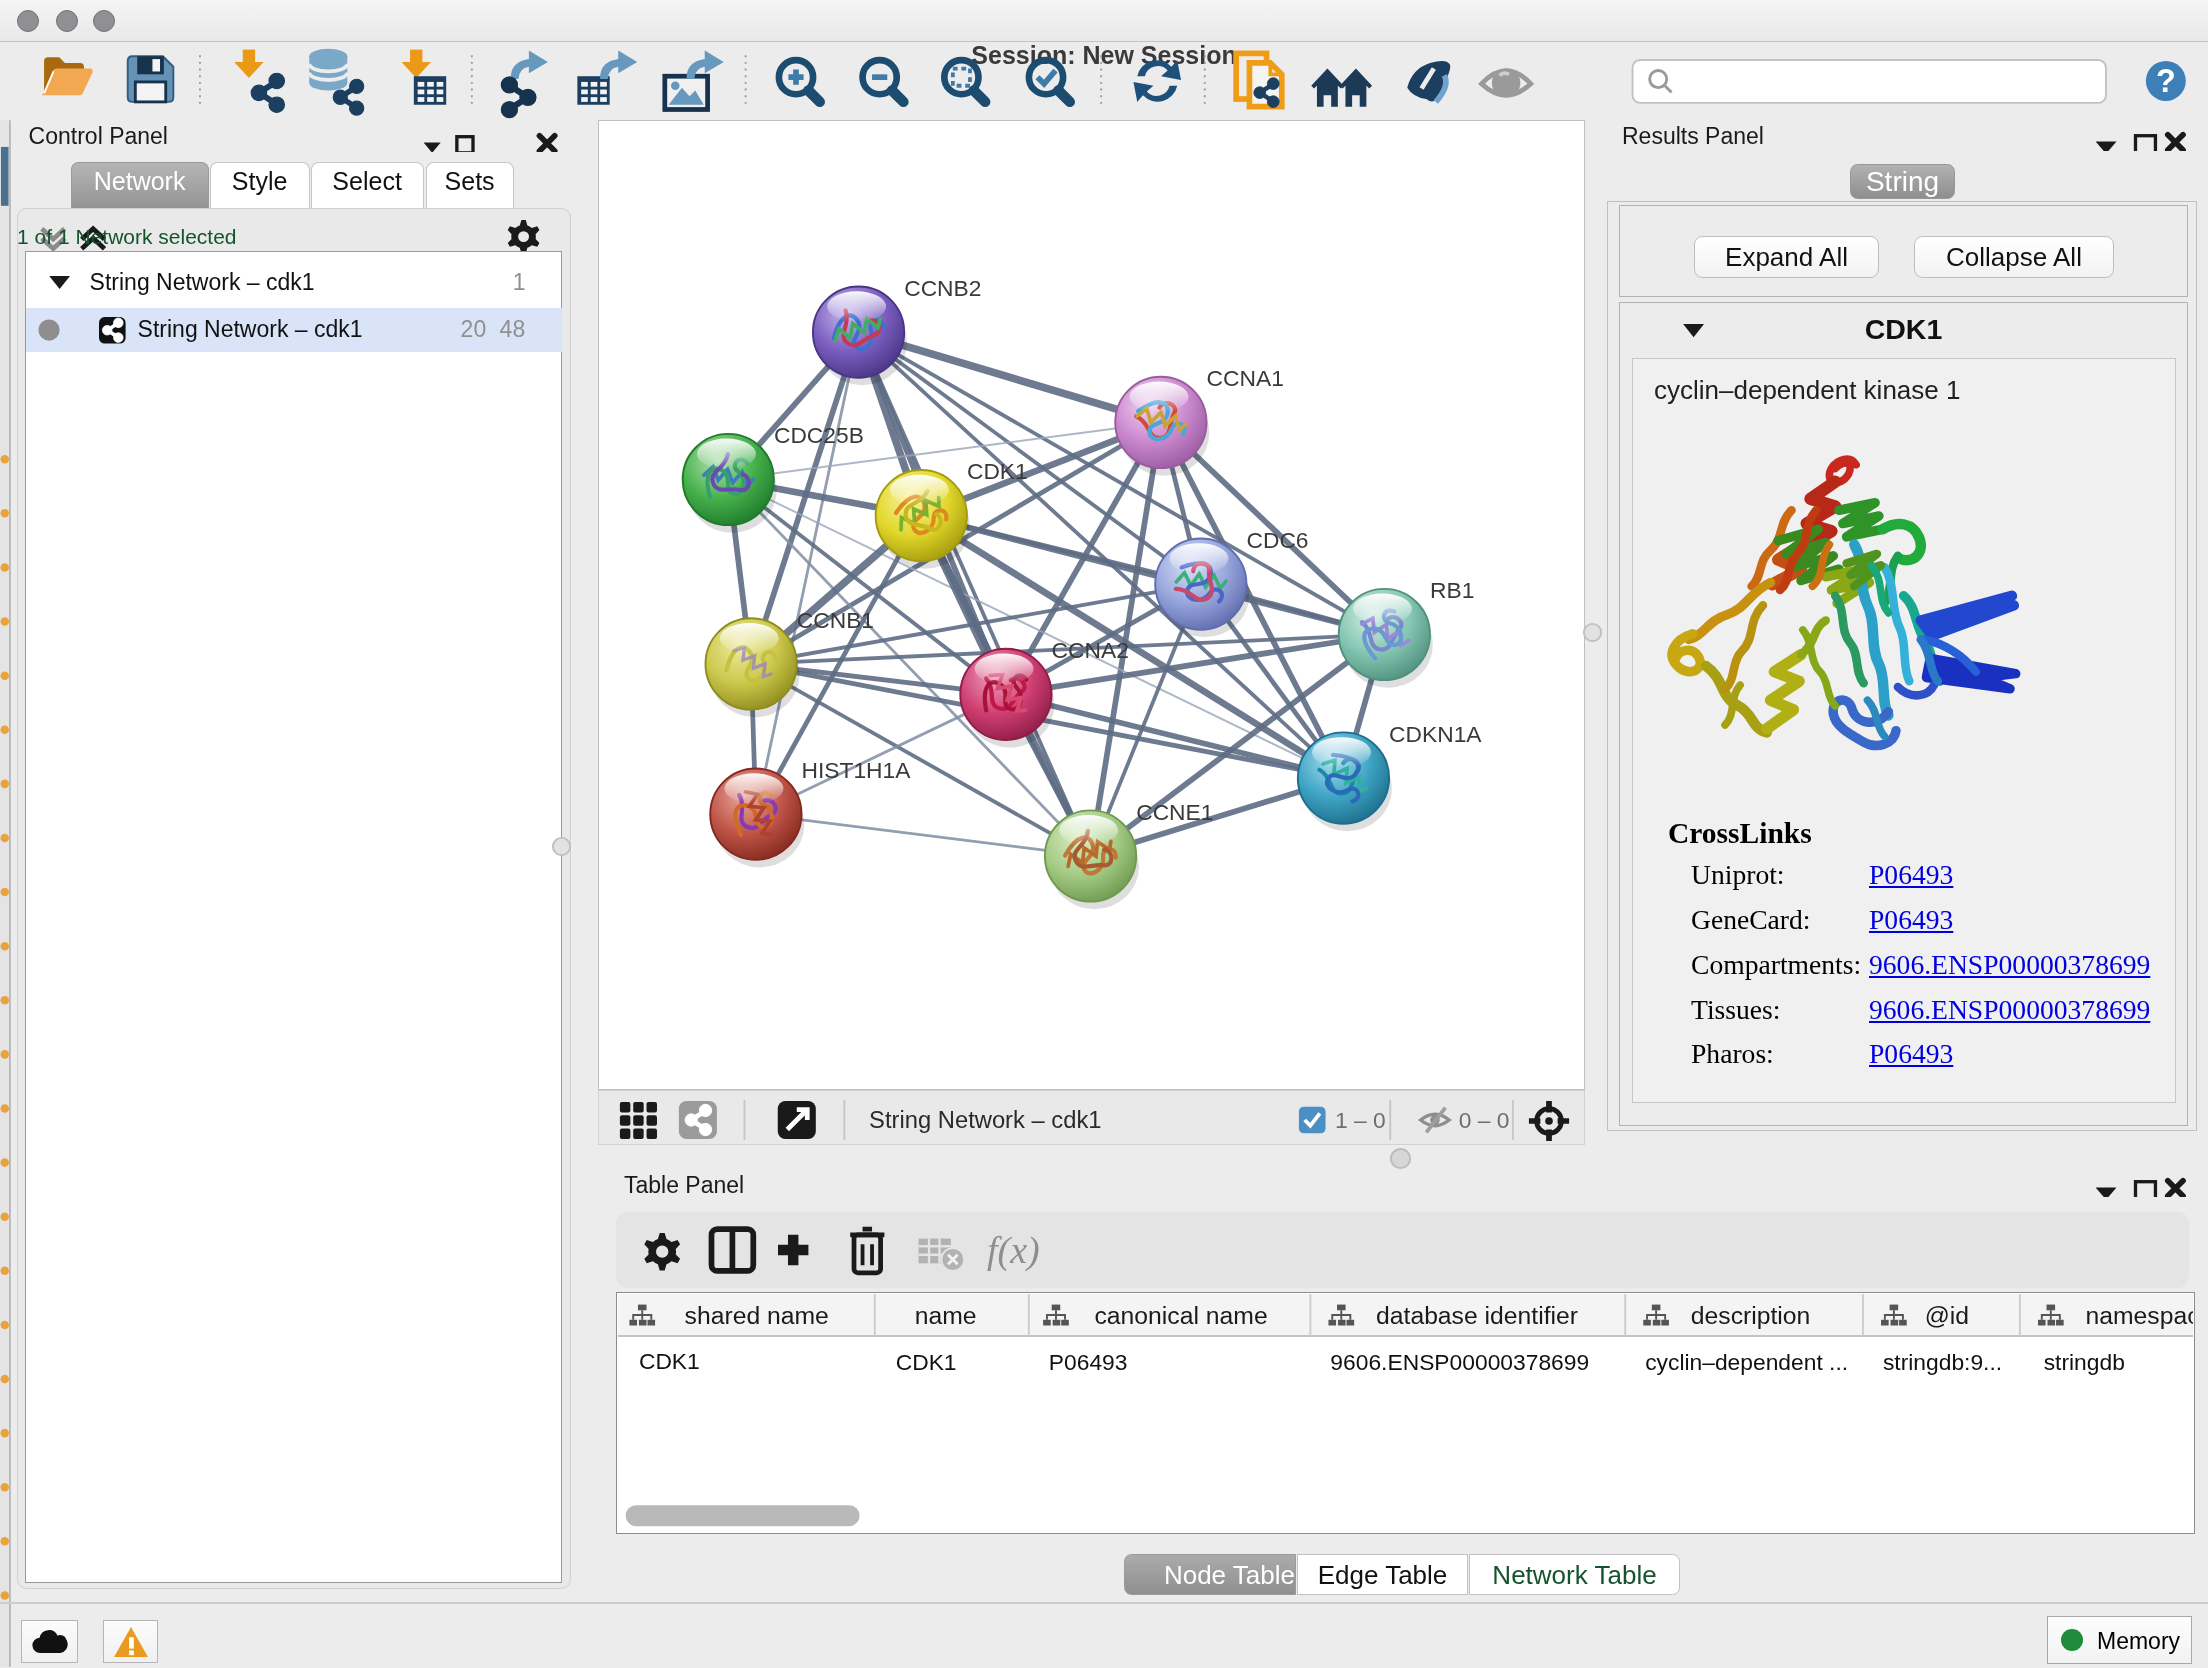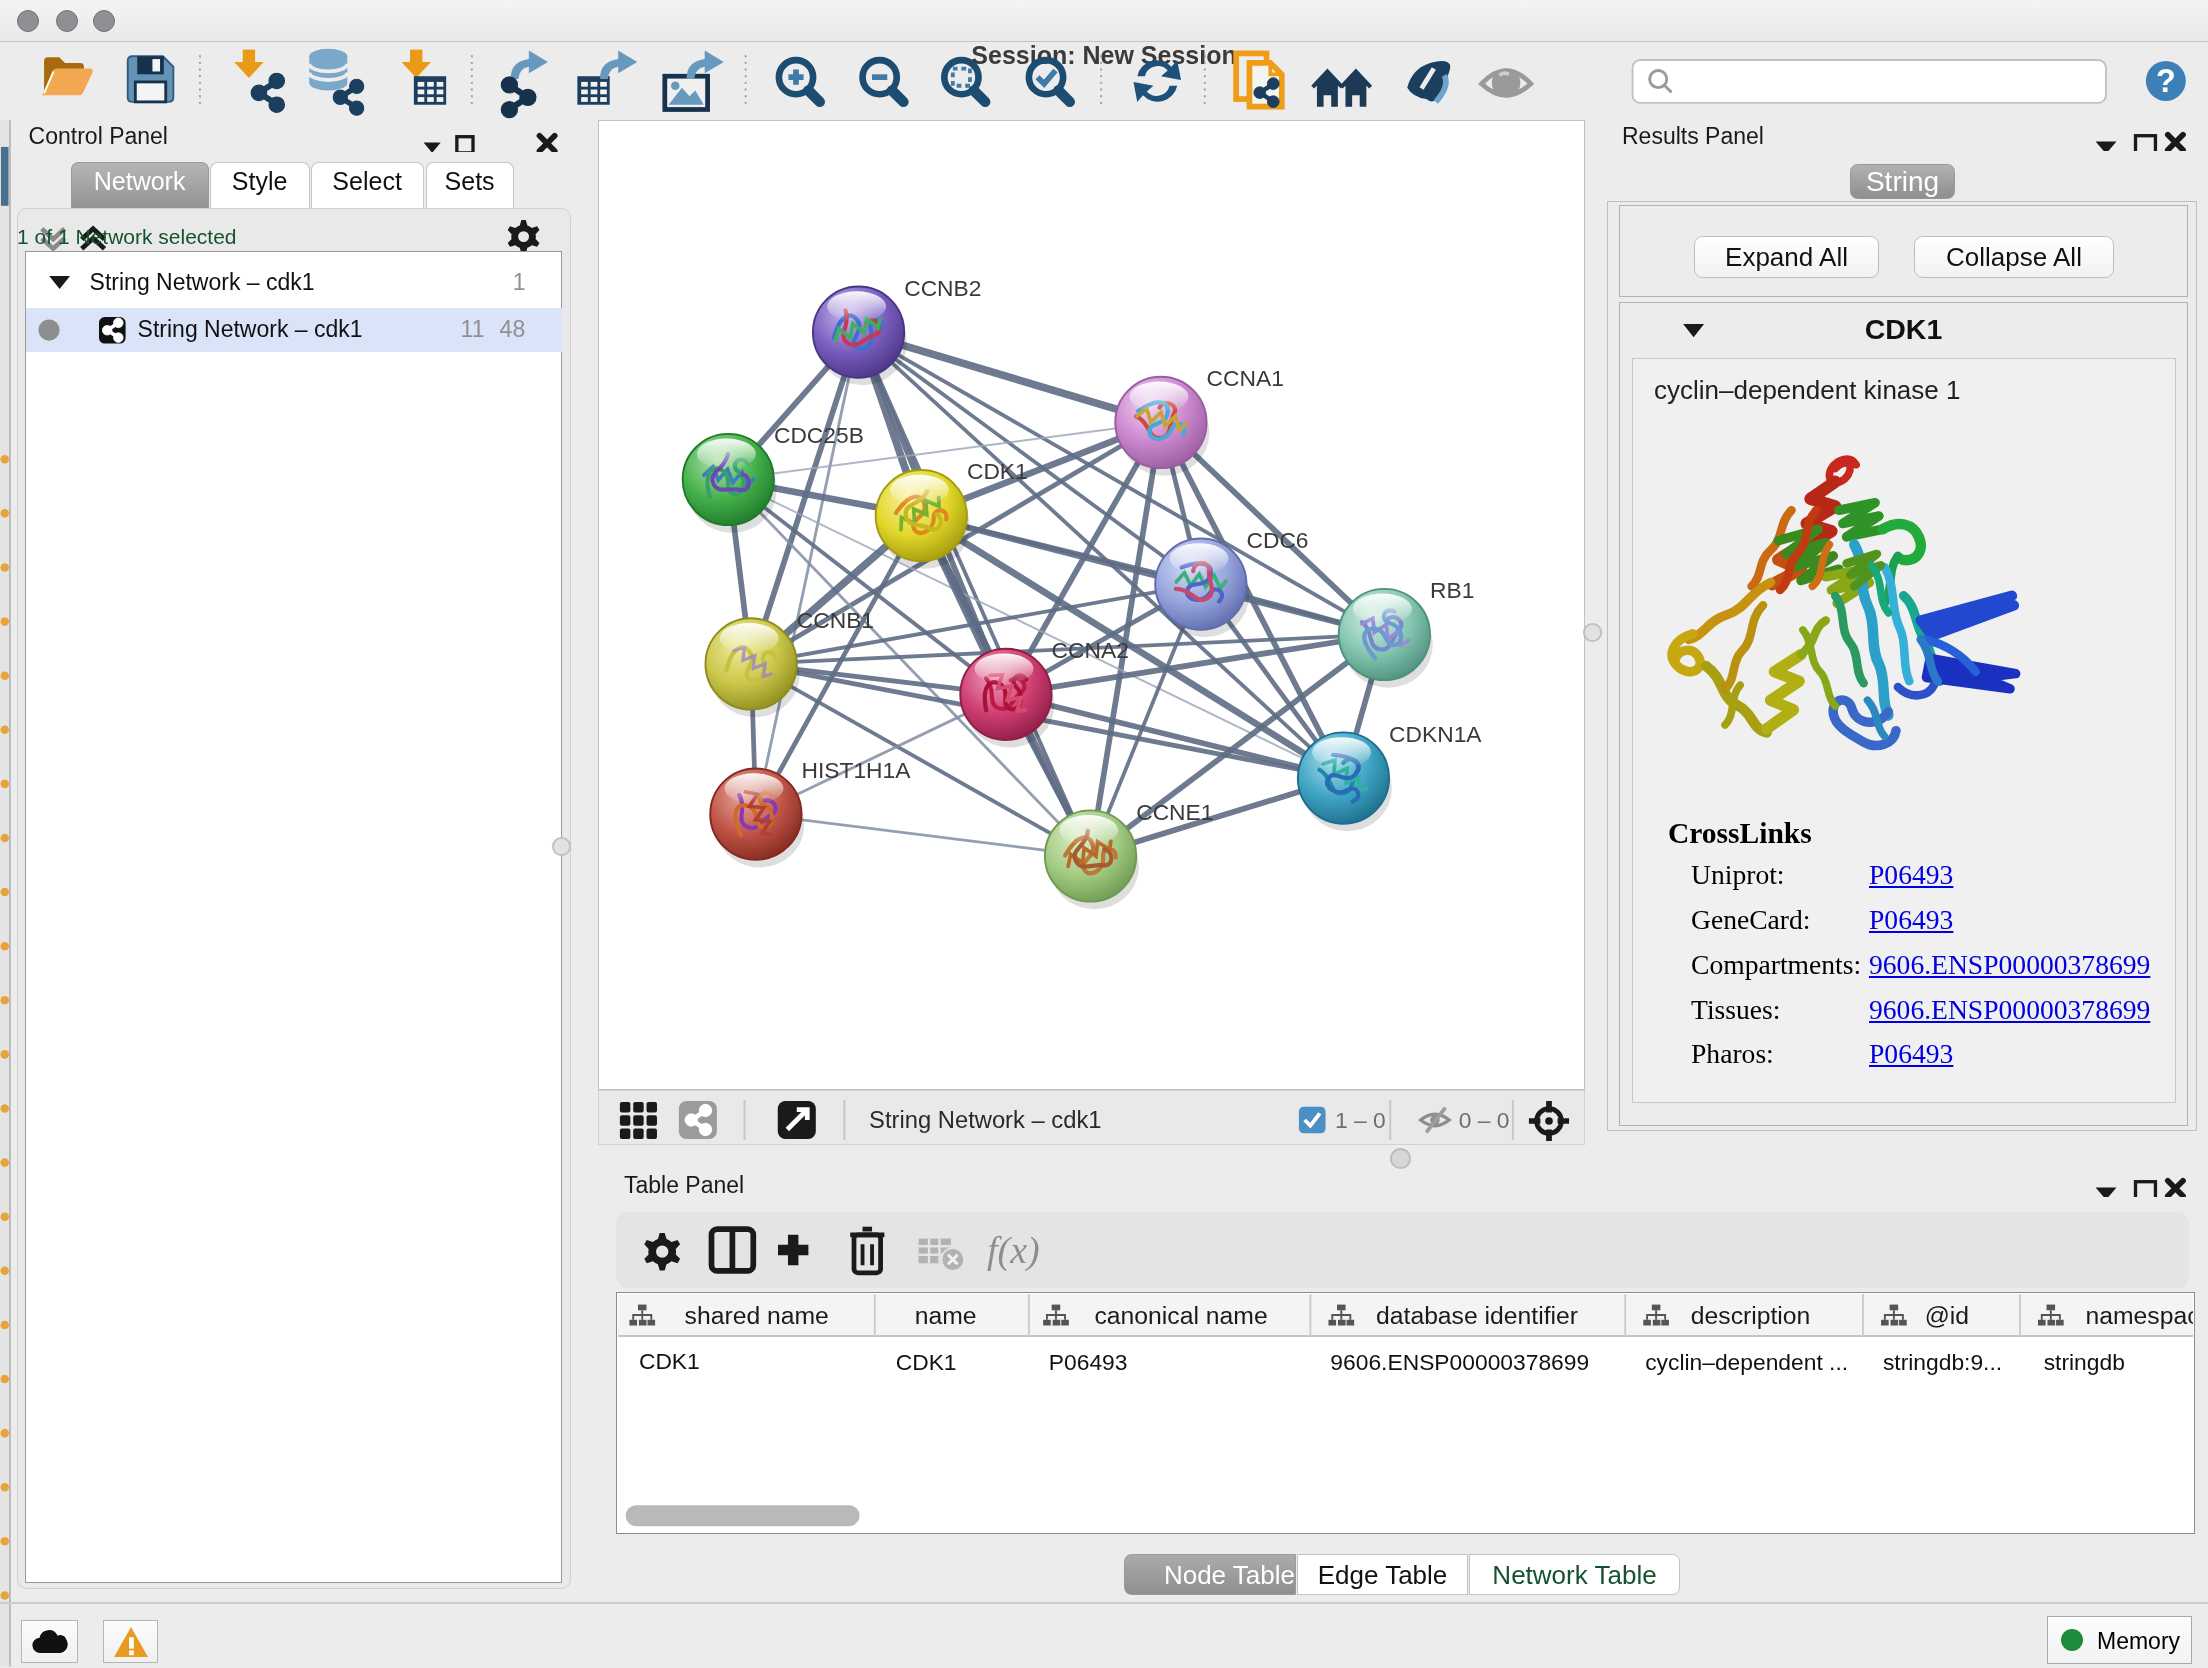--- a/index.html
+++ b/index.html
@@ -267,21 +267,21 @@
     </div>
     <div class="abs" style="left:18px;top:189px;width:536px;height:44px;background:#d9e4f8">
       <svg class="abs" style="left:12.4px;top:11.4px" width="25" height="25" viewBox="0 0 26 26">
         <circle cx="11.5" cy="11.5" r="11" fill="#8e8e8e"></circle>
       </svg>
       <svg class="abs" style="left:73px;top:8.6px" width="28.5" height="28.5" viewBox="0 0 30 30">
         <rect x="0" y="0" width="28" height="28" rx="6" fill="#111"></rect>
         <use href="#shareic" transform="translate(5.5,3) scale(0.78)" fill="#fff" stroke="#fff"></use>
       </svg>
       <div class="abs" style="left:112px;top:7.6px;font-size:23px;color:#111">String Network – cdk1</div>
-      <div class="abs" style="left:435px;top:7.6px;font-size:23px;color:#909090">11</div>
+      <div class="abs" style="left:435px;top:7.6px;font-size:23px;color:#909090">20</div>
       <div class="abs" style="left:474px;top:7.6px;font-size:23px;color:#909090">48</div>
     </div>
   </div>
   <svg class="abs" style="left:599px;top:121px" width="985" height="968" viewBox="0 0 1036 1018">
   <rect x="0" y="0" width="1036" height="1018" fill="#ffffff"></rect>
   <defs>
   <linearGradient id="hlg" x1="0" y1="0" x2="0" y2="1">
         <stop offset="0" stop-color="#ffffff" stop-opacity="0.95"></stop>
         <stop offset="1" stop-color="#ffffff" stop-opacity="0"></stop>
       </linearGradient>

